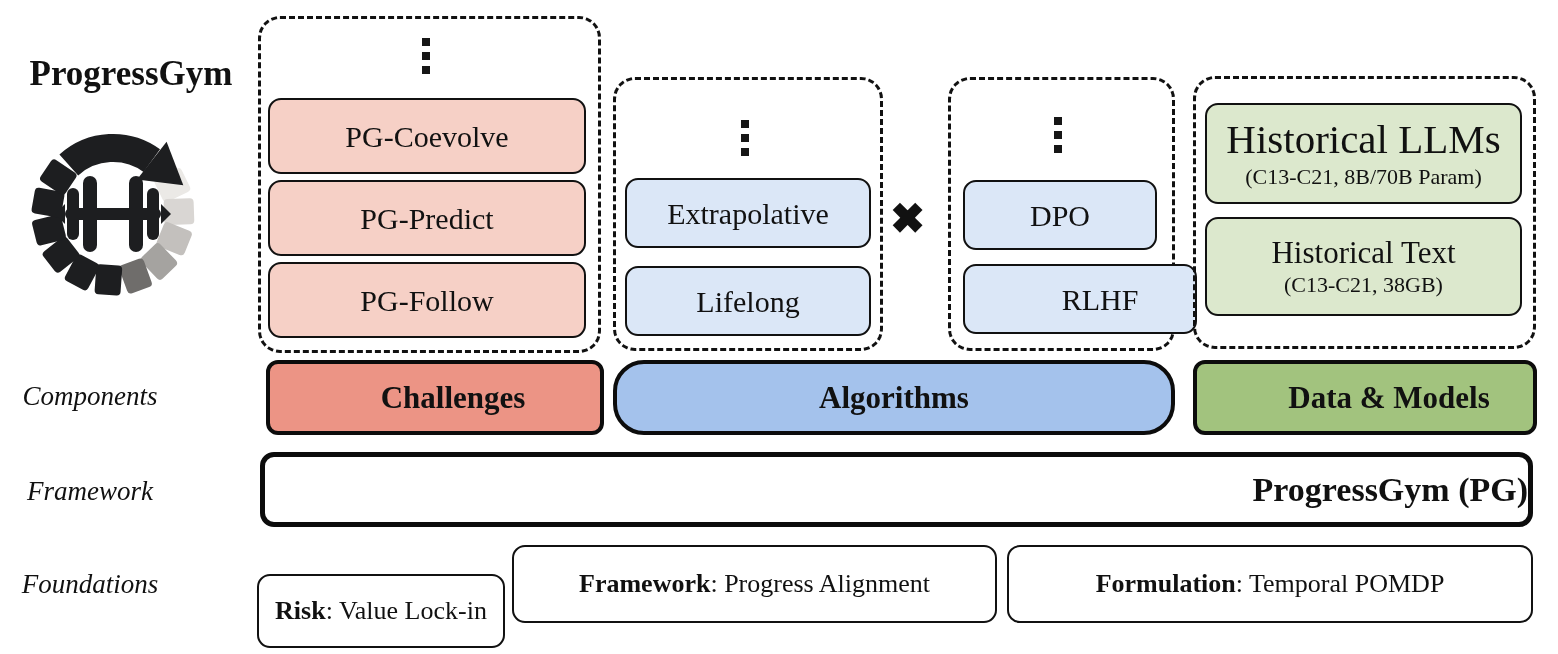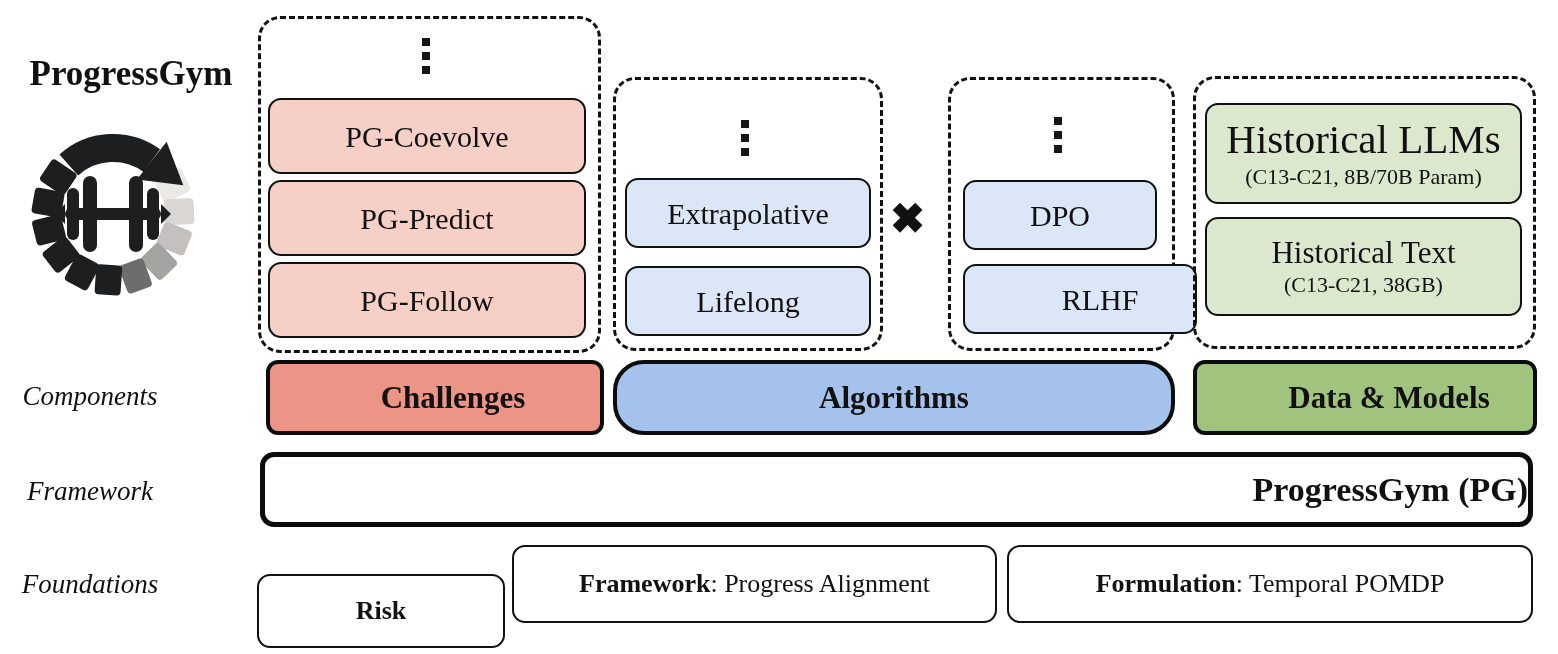--- a/index.html
+++ b/index.html
@@ -150,21 +150,21 @@
   </div>
   <div class="abs comp green" style="left:1193px;top:360px;width:344px;height:75px;box-sizing:border-box;padding-left:48px;">
     <span>Data &amp; Models</span>
   </div>
 
   <div class="abs framework-box" style="left:260px;top:452px;width:1273px;height:75px;box-sizing:border-box;">
     <span>ProgressGym (PG)</span>
   </div>
 
   <div class="abs foundation-box" style="left:257px;top:545px;width:248px;height:74px;box-sizing:border-box;margin-top:29px;">
-    <b>Risk</b>
+    <b>Risk</b><span>: Value Lock-in</span>
   </div>
   <div class="abs foundation-box" style="left:512px;top:545px;width:485px;height:78px;box-sizing:border-box;">
     <b>Framework</b><span>: Progress Alignment</span>
   </div>
   <div class="abs foundation-box" style="left:1007px;top:545px;width:526px;height:78px;box-sizing:border-box;">
     <b>Formulation</b><span>: Temporal POMDP</span>
   </div>
 
 </div>
 

